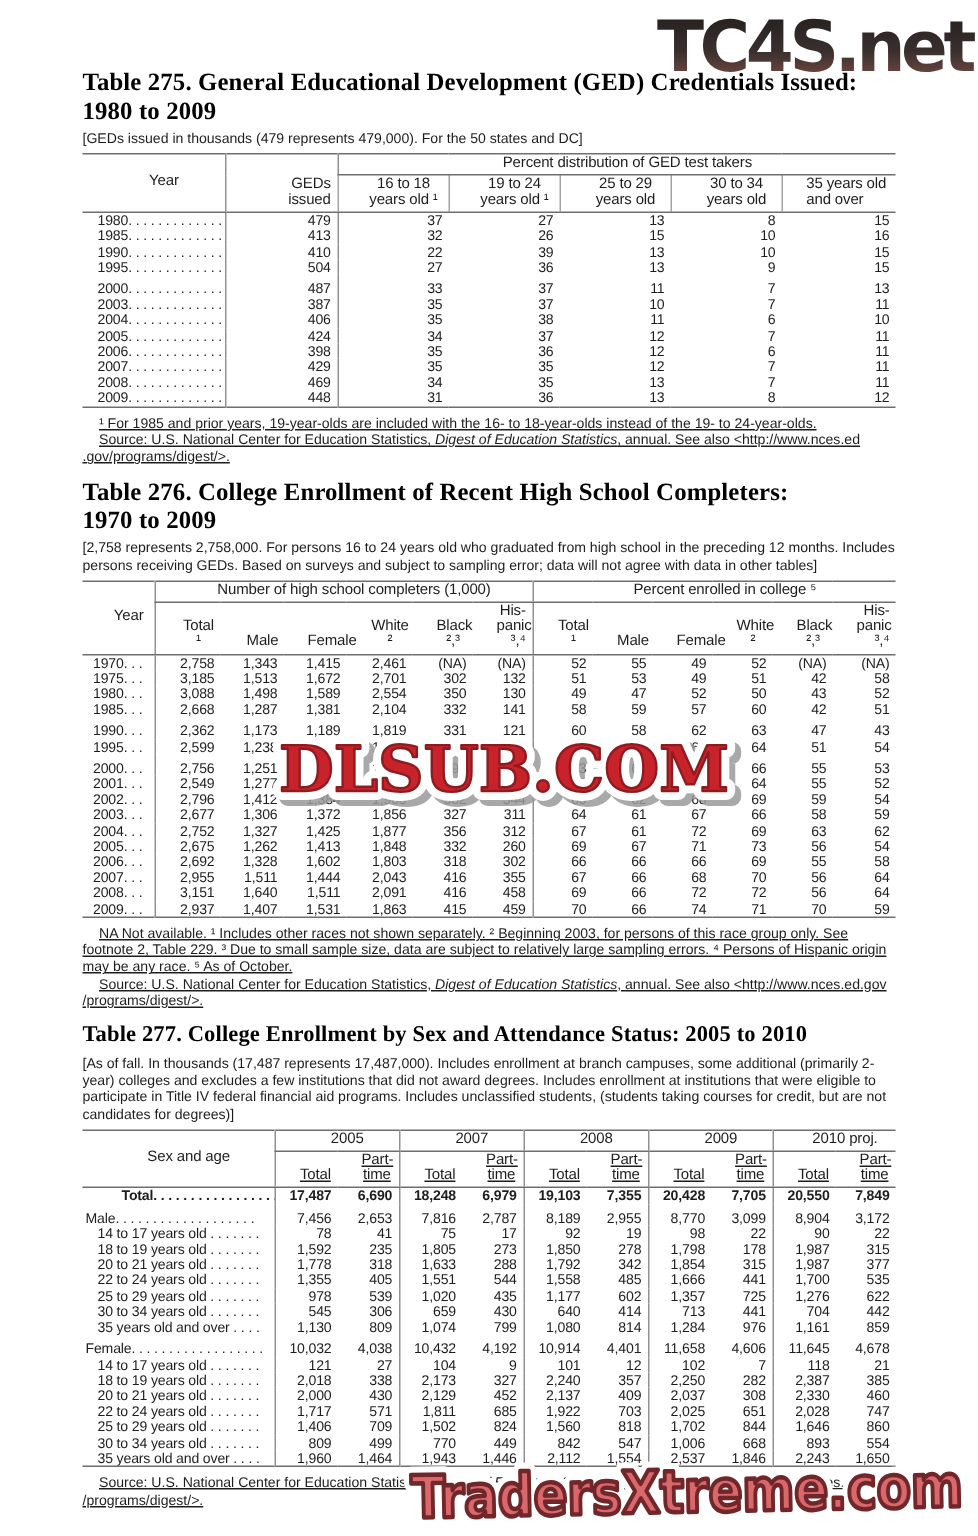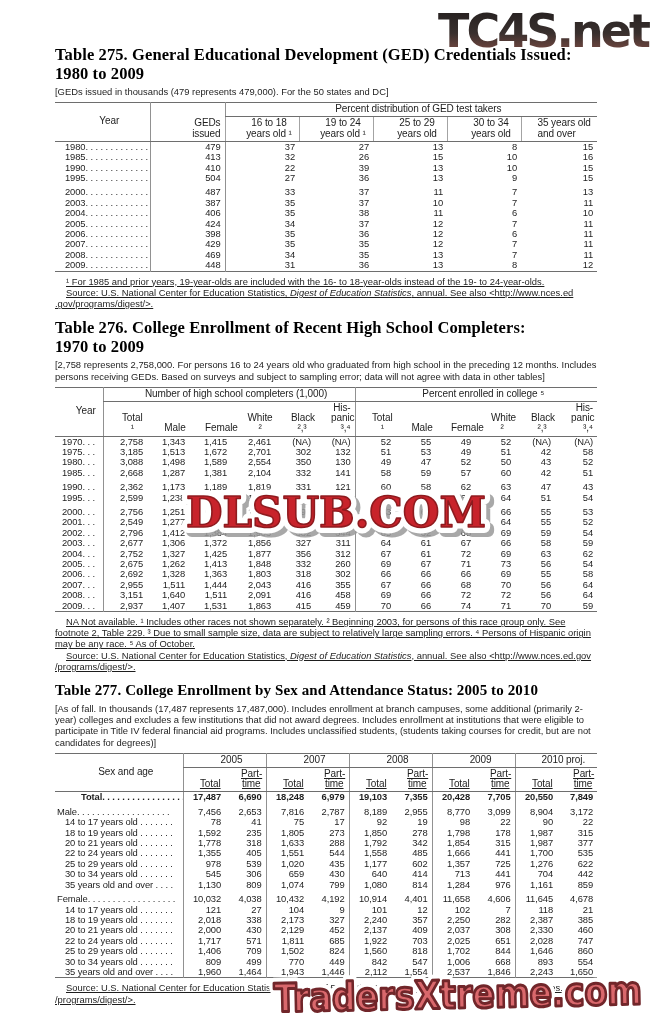--- a/index.html
+++ b/index.html
@@ -429,21 +429,21 @@
             <td class="num">67</td>
             <td class="num">71</td>
             <td class="num">73</td>
             <td class="num">56</td>
             <td class="num">54</td>
           </tr>
           <tr>
             <td class="lbl">2006. . .</td>
             <td class="num sep">2,692</td>
             <td class="num">1,328</td>
-            <td class="num">1,363</td>
+            <td class="num">1,602</td>
             <td class="num">1,803</td>
             <td class="num">318</td>
             <td class="num">302</td>
             <td class="num sep">66</td>
             <td class="num">66</td>
             <td class="num">66</td>
             <td class="num">69</td>
             <td class="num">55</td>
             <td class="num">58</td>
           </tr>

